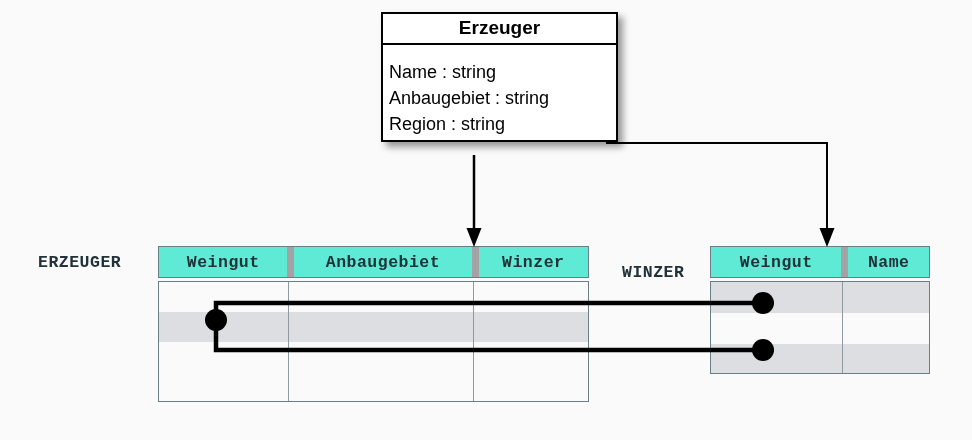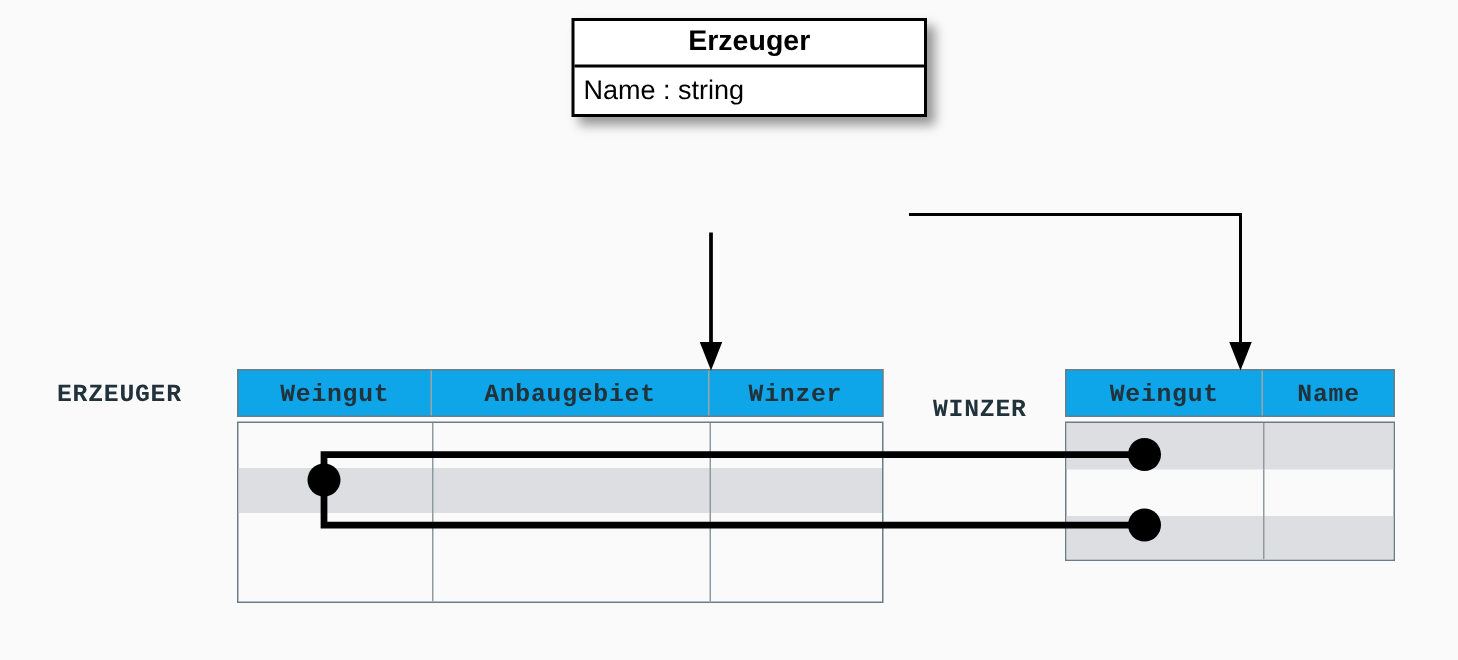--- a/index.html
+++ b/index.html
@@ -33,20 +33,21 @@
     font-weight: bold;
     font-size: 19px;
     line-height: 26px;
     padding: 1px 0 2px 0;
     border-bottom: 2px solid #000;
     color: #000;
     font-family: "Liberation Sans", sans-serif;
   }
   .uml-attrs {
     padding: 2px 0 3px 6px;
+    margin-top: 12px;
   }
   .uml-attr {
     font-size: 18px;
     line-height: 26px;
     color: #000;
     white-space: nowrap;
     font-family: "Liberation Sans", sans-serif;
   }
 
   
@@ -56,37 +57,37 @@
     font-weight: bold;
     font-size: 16.5px;
     letter-spacing: 0.5px;
     color: #22323a;
     white-space: nowrap;
   }
   .rel-header {
     position: absolute;
     display: flex;
     border: 1px solid #6b7d85;
-    background: #0ea5e9;
+    background: #5eead4;
     box-sizing: border-box;
     height: 32px;
   }
   .rel-header .cell {
     display: flex;
     align-items: center;
     justify-content: center;
     font-family: "Liberation Mono", monospace;
     font-weight: bold;
     font-size: 16.5px;
     letter-spacing: 0.5px;
     color: #22323a;
     box-sizing: border-box;
     height: 100%;
   }
-  .rel-header .cell + .cell { border-left: 1px solid #a3a3a3; }
+  .rel-header .cell + .cell { border-left: 7px solid #a3a3a3; }
 
   .rel-body {
     position: absolute;
     border: 1px solid #6b7d85;
     background: #fafafa;
     box-sizing: border-box;
     overflow: hidden;
   }
   .rel-row {
     display: flex;
@@ -112,20 +113,22 @@
 </style>
 </head>
 <body>
 
 <div id="canvas">
 
   <div class="uml-box">
     <div class="uml-title">Erzeuger</div>
     <div class="uml-attrs">
       <div class="uml-attr">Name : string</div>
+      <div class="uml-attr">Anbaugebiet : string</div>
+      <div class="uml-attr">Region : string</div>
     </div>
   </div>
 
   <div class="rel-label" style="left:38px; top:253px;">ERZEUGER</div>
 
   <div class="rel-header" style="left:158px; top:246px; width:431px;">
     <div class="cell" style="width:129px;">Weingut</div>
     <div class="cell" style="width:185px;">Anbaugebiet</div>
     <div class="cell" style="width:117px;">Winzer</div>
   </div>

